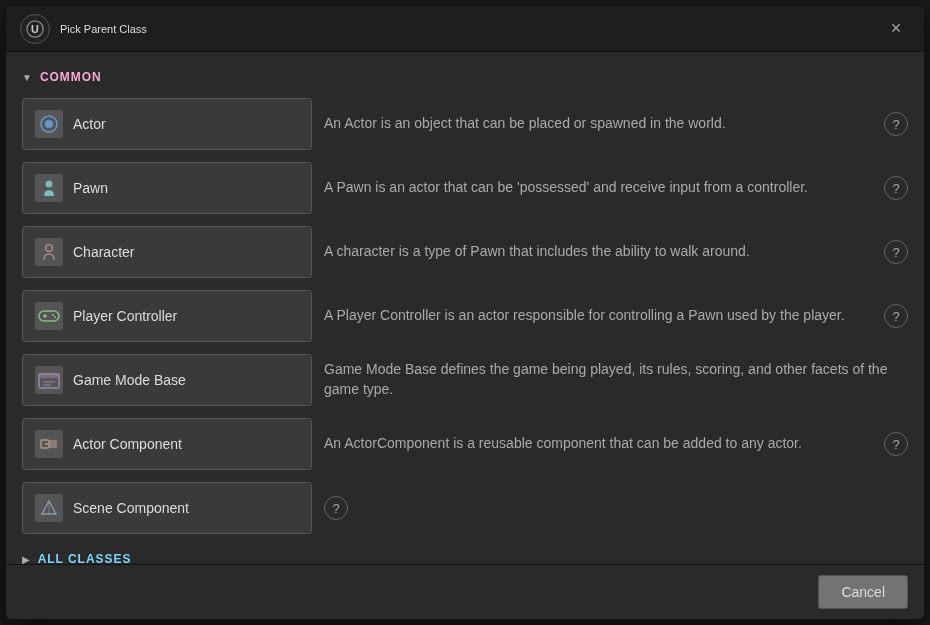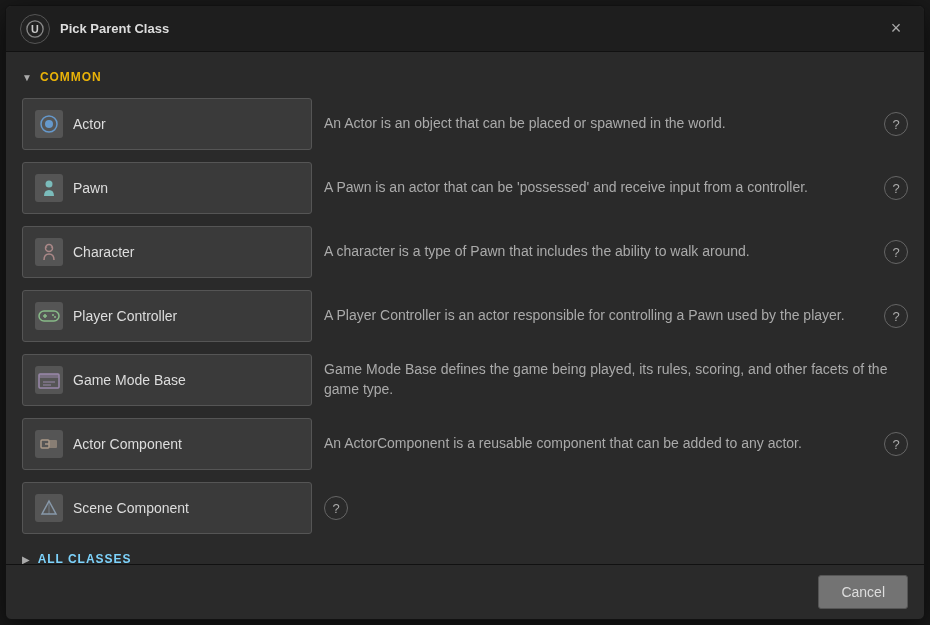--- a/index.html
+++ b/index.html
@@ -52,23 +52,23 @@
       border: 1.5px solid #555;
       display: flex;
       align-items: center;
       justify-content: center;
       font-size: 14px;
       color: #ccc;
       font-weight: bold;
     }
 
     .title-text {
-      font-size: 13px;
+      font-size: 11px;
       color: #ddd;
-      font-weight: 700;
+      font-weight: 400;
     }
 
     .close-btn {
       width: 28px;
       height: 28px;
       display: flex;
       align-items: center;
       justify-content: center;
       cursor: pointer;
       color: #aaa;
@@ -86,21 +86,21 @@
       display: flex;
       align-items: center;
       gap: 8px;
       padding: 6px 0 10px 0;
       cursor: pointer;
     }
 
     .section-header-label {
       font-size: 12px;
       font-weight: 700;
-      color: #eab308;
+      color: #f9a8d4;
       letter-spacing: 0.08em;
       text-transform: uppercase;
     }
 
     .chevron {
       font-size: 10px;
       color: #aaa;
     }
 
     .class-list {

